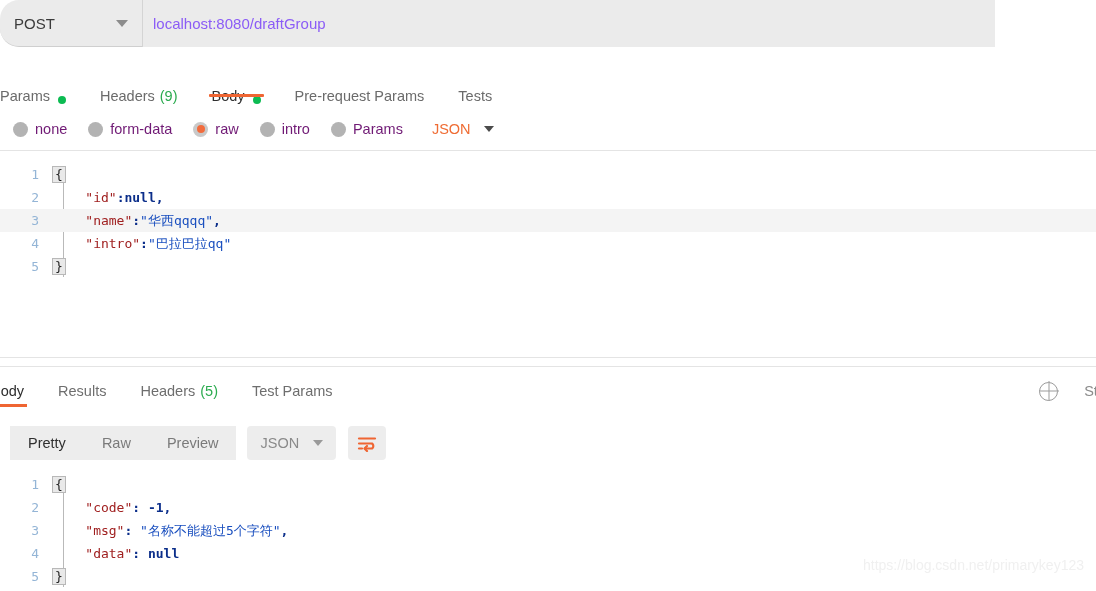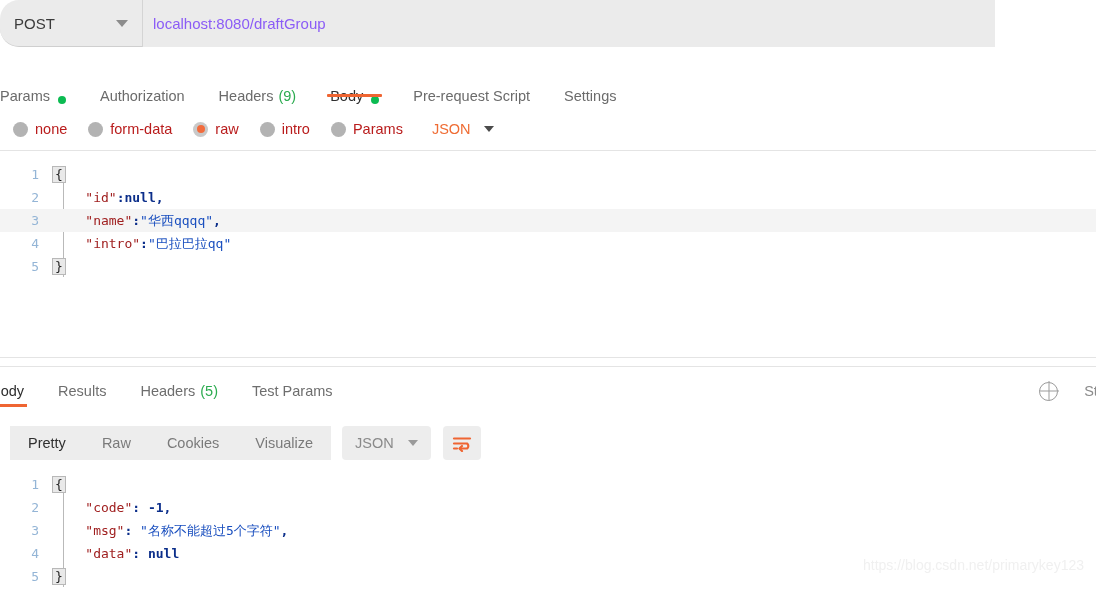--- a/index.html
+++ b/index.html
@@ -87,21 +87,21 @@
   
   .body-types {
     position: absolute; left: 0; top: 108px;
     width: 1096px; height: 42px;
     display: flex; align-items: center;
     background: #ffffff;
   }
   .radio-item {
     display: flex; align-items: center;
     margin-right: 21px;
-    font-size: 14.5px; color: #b91c1c;
+    font-size: 14.5px; color: #701a75;
     cursor: pointer; white-space: nowrap;
   }
   .radio-item:first-child { margin-left: 13px; }
   .radio-ring {
     width: 15px; height: 15px;
     border-radius: 50%;
     background: #b3b3b3;
     margin-right: 7px;
     display: flex; align-items: center; justify-content: center;
     flex: 0 0 auto;
@@ -291,35 +291,32 @@
       <span>localhost:8080/draftGroup</span>
     </div>
   </div>
 
   <div class="req-tabs" id="reqTabs">
       <div class="rtab">
         <span>Params</span>
         <span class="dot-green"></span>
       </div>
       <div class="rtab">
-        <span>Authorization</span>
-      </div>
-      <div class="rtab">
         <span>Headers</span>
         <span class="count-green">(9)</span>
       </div>
       <div class="rtab active">
         <span>Body</span>
         <span class="dot-green"></span>
       </div>
       <div class="rtab">
-        <span>Pre-request Script</span>
+        <span>Pre-request Params</span>
       </div>
       <div class="rtab">
-        <span>Settings</span>
+        <span>Tests</span>
       </div>
     </div>
 
   <div class="body-types" id="bodyTypes">
       <div class="radio-item">
         <span class="radio-ring">
           <span class="radio-dot-inner"></span>
         </span>
         <span>none</span>
       </div>
@@ -385,22 +382,21 @@
 
   <div class="resp-right">
     <span class="globe"></span>
     <span class="status-txt">Statu</span>
   </div>
 
   <div class="view-row">
     <div class="seg-group" id="segGroup">
         <div class="seg active">Pretty</div>
         <div class="seg">Raw</div>
-        <div class="seg">Cookies</div>
-        <div class="seg">Visualize</div>
+        <div class="seg">Preview</div>
       </div>
 
     <div class="fmt-drop">
       <span class="fl">JSON</span>
       <span class="caret-gray"></span>
     </div>
 
     <div class="wrap-btn">
       <svg width="20" height="17" viewBox="0 0 20 17">
         <line x1="2" y1="3.5" x2="18" y2="3.5" stroke="#ef6532" stroke-width="2.2" stroke-linecap="round"></line>

